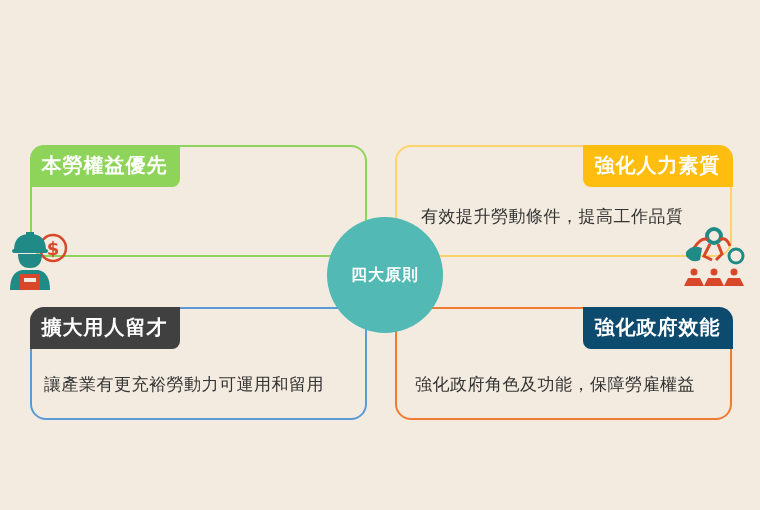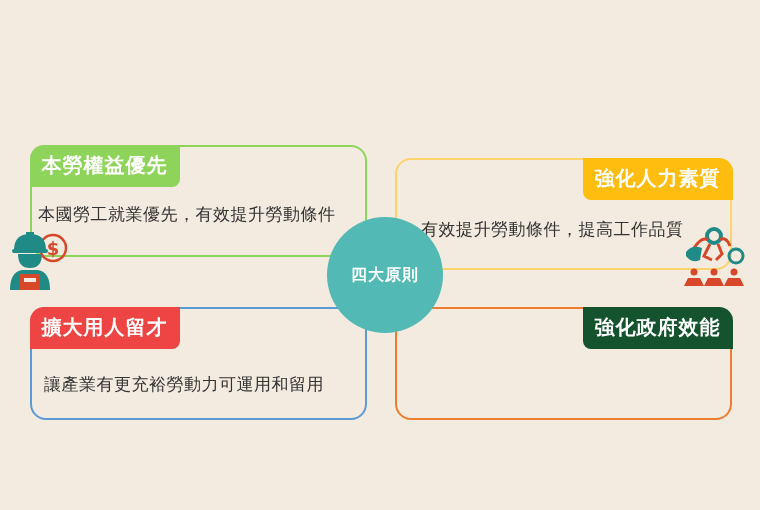--- a/index.html
+++ b/index.html
@@ -3,52 +3,52 @@
 <meta charset="utf-8">
 <style>
   html,body{margin:0;padding:0;}
   body{width:760px;height:510px;background:#f3ebdf;position:relative;overflow:hidden;font-family:"DejaVu Sans",sans-serif;}
   .box{position:absolute;box-sizing:border-box;border:2.5px solid;border-radius:16px;padding-left:40px;}
   .label{position:absolute;color:#fff;font-weight:bold;font-size:20px;line-height:40px;padding:0 12px;box-sizing:border-box;height:42px;white-space:nowrap;letter-spacing:1px;}
   .desc{position:absolute;font-size:17px;color:#333;white-space:nowrap;letter-spacing:0.5px;}
   #b1{left:30px;top:145px;width:337px;height:112px;border-color:#8fd45a;}
   #b1 .label{left:-2.5px;top:-2.5px;background:#8fd45a;border-radius:14px 0 8px 0;}
   #b1 .desc{left:6px;top:56px;}
-  #b2{left:395px;top:145px;width:337px;height:112px;border-color:#fdd36b;margin-top:13px;}
+  #b2{left:395px;top:145px;width:337px;height:112px;border-color:#fdd36b;}
   #b2 .label{right:-2.5px;top:-2.5px;background:#ffbd10;border-radius:0 14px 0 8px;}
   #b2 .desc{left:24px;top:58px;}
   #b3{left:30px;top:307px;width:337px;height:113px;border-color:#5b9bd5;}
-  #b3 .label{left:-2.5px;top:-2.5px;background:#ef4444;border-radius:14px 0 8px 0;}
+  #b3 .label{left:-2.5px;top:-2.5px;background:#404040;border-radius:14px 0 8px 0;}
   #b3 .desc{left:12px;top:64px;}
   #b4{left:395px;top:307px;width:337px;height:113px;border-color:#ed7d31;}
-  #b4 .label{right:-2.5px;top:-2.5px;background:#14532d;border-radius:0 14px 0 8px;}
+  #b4 .label{right:-2.5px;top:-2.5px;background:#0c4a6e;border-radius:0 14px 0 8px;}
   #b4 .desc{left:18px;top:64px;}
   .center{position:absolute;left:327px;top:217px;width:116px;height:116px;border-radius:50%;background:#52b9b5;display:flex;align-items:center;justify-content:center;color:#fff;font-weight:bold;font-size:16px;letter-spacing:1px;}
   .icon{position:absolute;}
 </style>
 </head>
 <body>
 
 <div class="box" id="b1">
   <div class="label">本勞權益優先</div>
-  <div class="desc">本國勞工就業優先，有效提升勞動條件</div>
 </div>
 
 <div class="box" id="b2">
   <div class="label">強化人力素質</div>
   <div class="desc">有效提升勞動條件，提高工作品質</div>
 </div>
 
 <div class="box" id="b3">
   <div class="label">擴大用人留才</div>
   <div class="desc">讓產業有更充裕勞動力可運用和留用</div>
 </div>
 
 <div class="box" id="b4">
   <div class="label">強化政府效能</div>
+  <div class="desc">強化政府角色及功能，保障勞雇權益</div>
 </div>
 
 <div class="center">四大原則</div>
 
 <svg class="icon" style="left:8px;top:226px" width="66" height="66" viewBox="0 0 66 66">
   <circle cx="45" cy="22" r="13" fill="none" stroke="#d9472b" stroke-width="2.5"></circle>
   <text x="45" y="29" text-anchor="middle" font-size="18" font-weight="bold" fill="#d9472b" font-family="DejaVu Sans, sans-serif">$</text>
   <path d="M6 24 Q6 8 22 8 Q38 8 38 24 Z" fill="#1f8a86"></path>
   <rect x="18" y="6" width="8" height="6" fill="#1f8a86"></rect>
   <rect x="4" y="23" width="36" height="4" rx="2" fill="#1f8a86"></rect>

